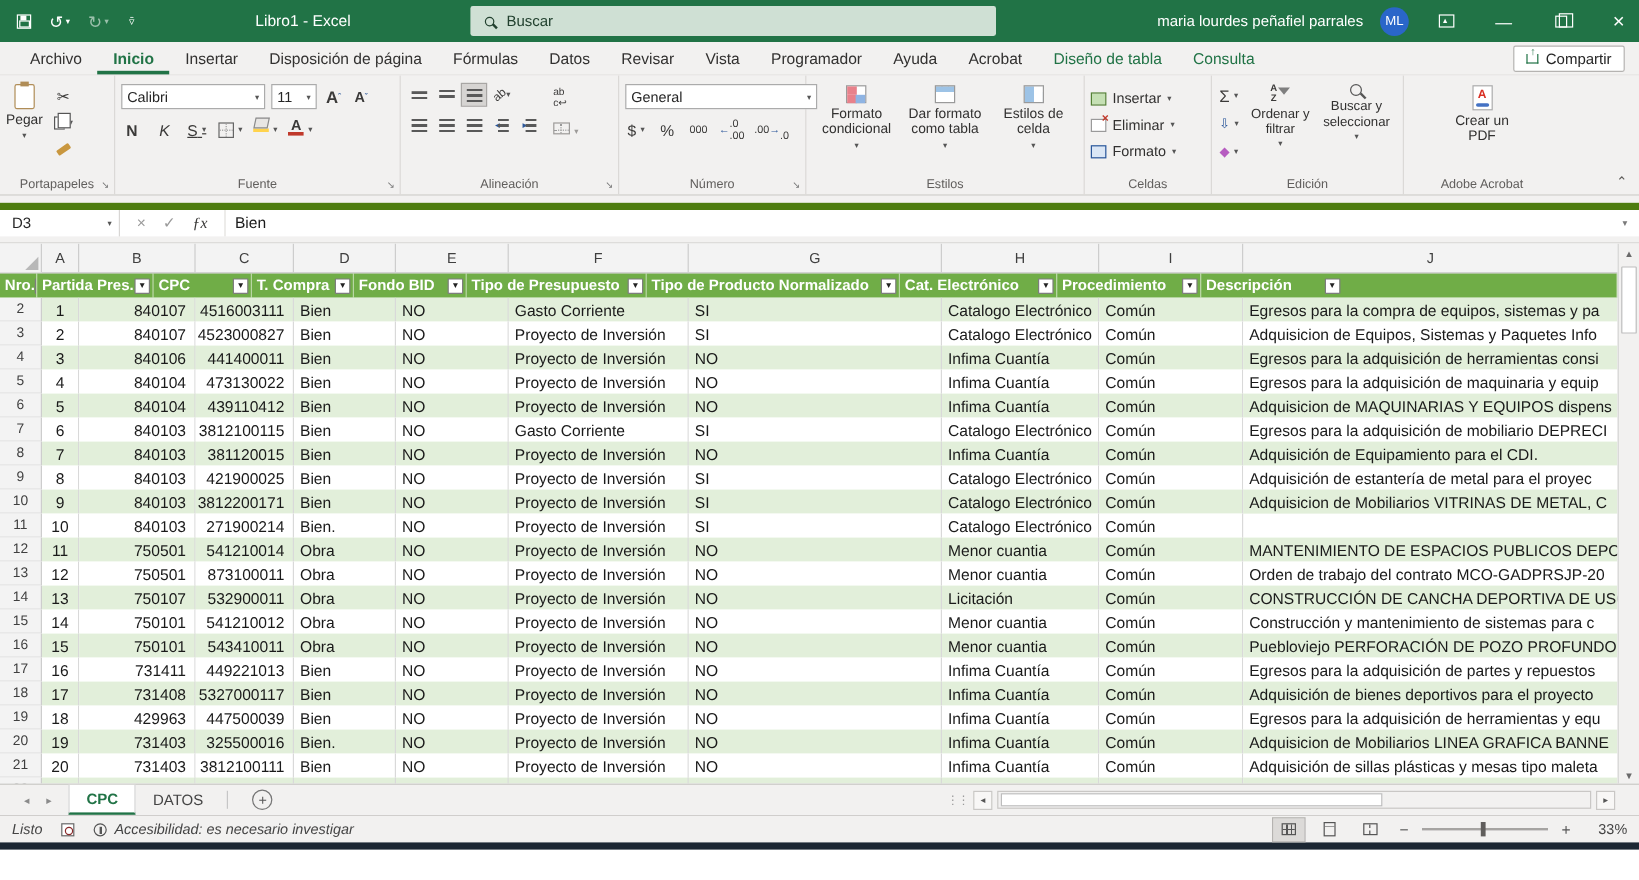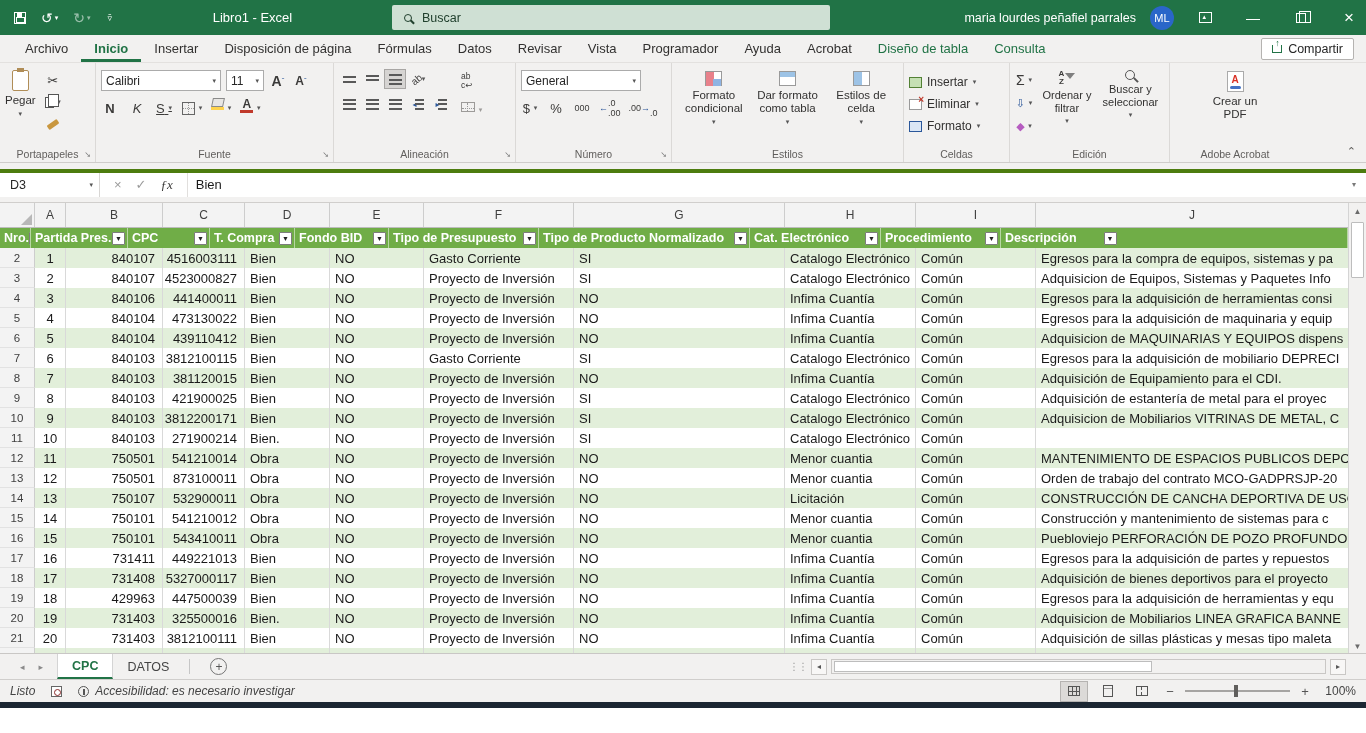--- a/index.html
+++ b/index.html
@@ -109,21 +109,21 @@
   .funnel{width:0;height:0;border:5px solid rgba(0,0,0,0);border-top:6px solid #7f7f7f;display:inline-block;margin-left:1px;}
   .magbig{width:10px;height:10px;border:1.8px solid #555;border-radius:50%;position:relative;display:inline-block;}
   .magbig::after{content:"";position:absolute;width:6px;height:1.8px;background:#555;right:-5px;bottom:-2px;transform:rotate(45deg);}
   .ic-pdf{width:17px;height:21px;background:#fff;border:1px solid #aaa;position:relative;display:inline-block;}
   .ic-pdf::before{content:"A";position:absolute;left:4px;top:2px;color:#d93025;font-size:10px;font-weight:bold;}
   .ic-pdf::after{content:"";position:absolute;bottom:2px;left:2px;width:11px;height:3px;background:#4472c4;border-radius:2px;}
   .collapse{position:absolute;right:10px;bottom:4px;font-size:11px;color:#605e5c;}
 
   
   .fbarwrap{height:40px;background:#f2f1f0;display:flex;align-items:center;border-bottom:1px solid #d0cecc;padding:0;}
-  .fbar{height:28px;background:#fff;display:flex;align-items:center;width:100%;border-top:4px solid #4d7c0f;}
+  .fbar{height:28px;background:#fff;display:flex;align-items:center;width:100%;border-top:6px solid #4d7c0f;}
   .namebox{width:100px;height:100%;display:flex;align-items:center;justify-content:space-between;
     padding:0 6px 0 10px;border-right:1px solid #d8d6d4;font-size:12.5px;color:#262626;}
   .fxbtns{display:flex;align-items:center;gap:14px;padding:0 14px;border-right:1px solid #e1dfdd;height:100%;}
   .fxgray{color:#9a9a9a;font-size:13px;}
   .fxit{font-style:italic;color:#3b3a39;font-size:13px;font-family:"Liberation Serif",serif;}
   .finput{flex:1;padding-left:8px;font-size:13px;color:#1a1a1a;}
   .fexpand{width:24px;text-align:center;color:#7a7a7a;font-size:8px;}
 
   
   .colheads{height:25px;display:flex;background:#f3f3f3;border-bottom:1px solid #bdbdbd;width:1348px;}
@@ -363,21 +363,21 @@
         <span class="wraptxt">ab<br>c↩</span>
         <span class="gray"><span class="ic-border" style="border-color:#9d9b99;width:14px;height:10px;"></span> <span class="carat gray">▾</span></span>
       </div>
     </div>
     <span class="glabel">Alineación</span>
     <span class="launcher">↘</span>
   </div>
 
   <div class="rgroup" style="width:156px;">
     <div class="grp-rows">
-      <span class="combo" style="width:120px;">
+      <span class="combo" style="width:160px;">
           <span>General</span>
           <span class="carat">▾</span>
         </span>
       <div class="hrow" style="gap:8px;">
         <span class="rbtn"><span class="numsym">$</span>&nbsp;<span class="carat">▾</span></span>
         <span class="rbtn numsym">%</span>
         <span class="rbtn smallnum">000</span>
         <span class="rbtn smallnum"><span class="bluearrow">←</span>.0<br>.00</span>
         <span class="rbtn smallnum">.00<span class="bluearrow">→</span><br>.0</span>
       </div>
@@ -855,17 +855,17 @@
         <span class="ic-pagelay"></span>
       </span>
     <span class="viewbtn">
         <span class="ic-pagebrk"></span>
       </span>
     <span class="zminus">−</span>
     <span class="ztrack">
         <span class="zthumb"></span>
       </span>
     <span class="zplus">+</span>
-    <span class="zoomtxt">100%</span>
+    <span class="zoomtxt">33%</span>
   </div>
 </div>
 
 <div class="bottomstrip"></div>
 
 </body></html>

